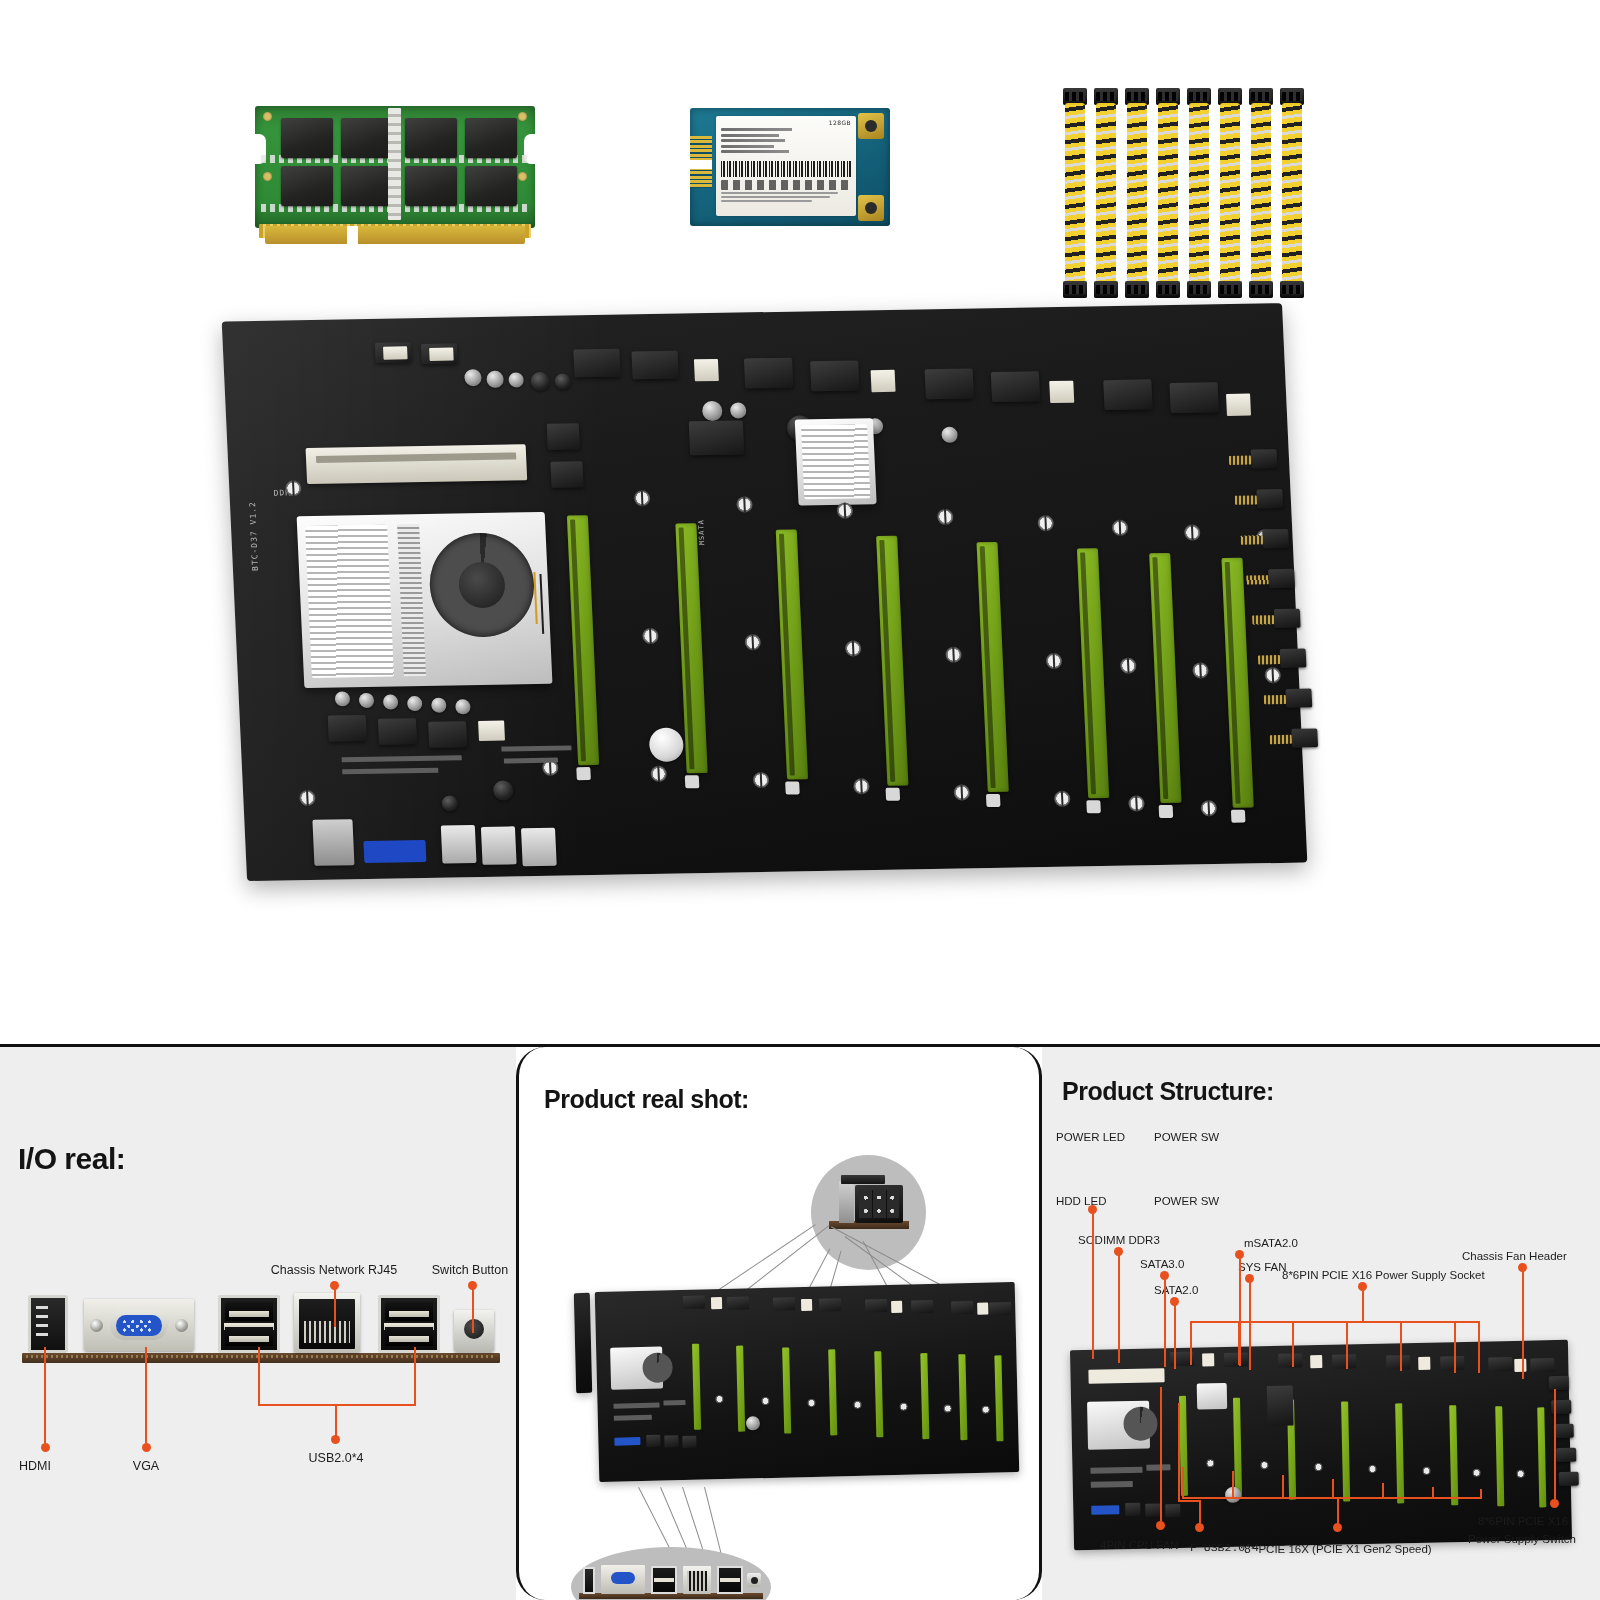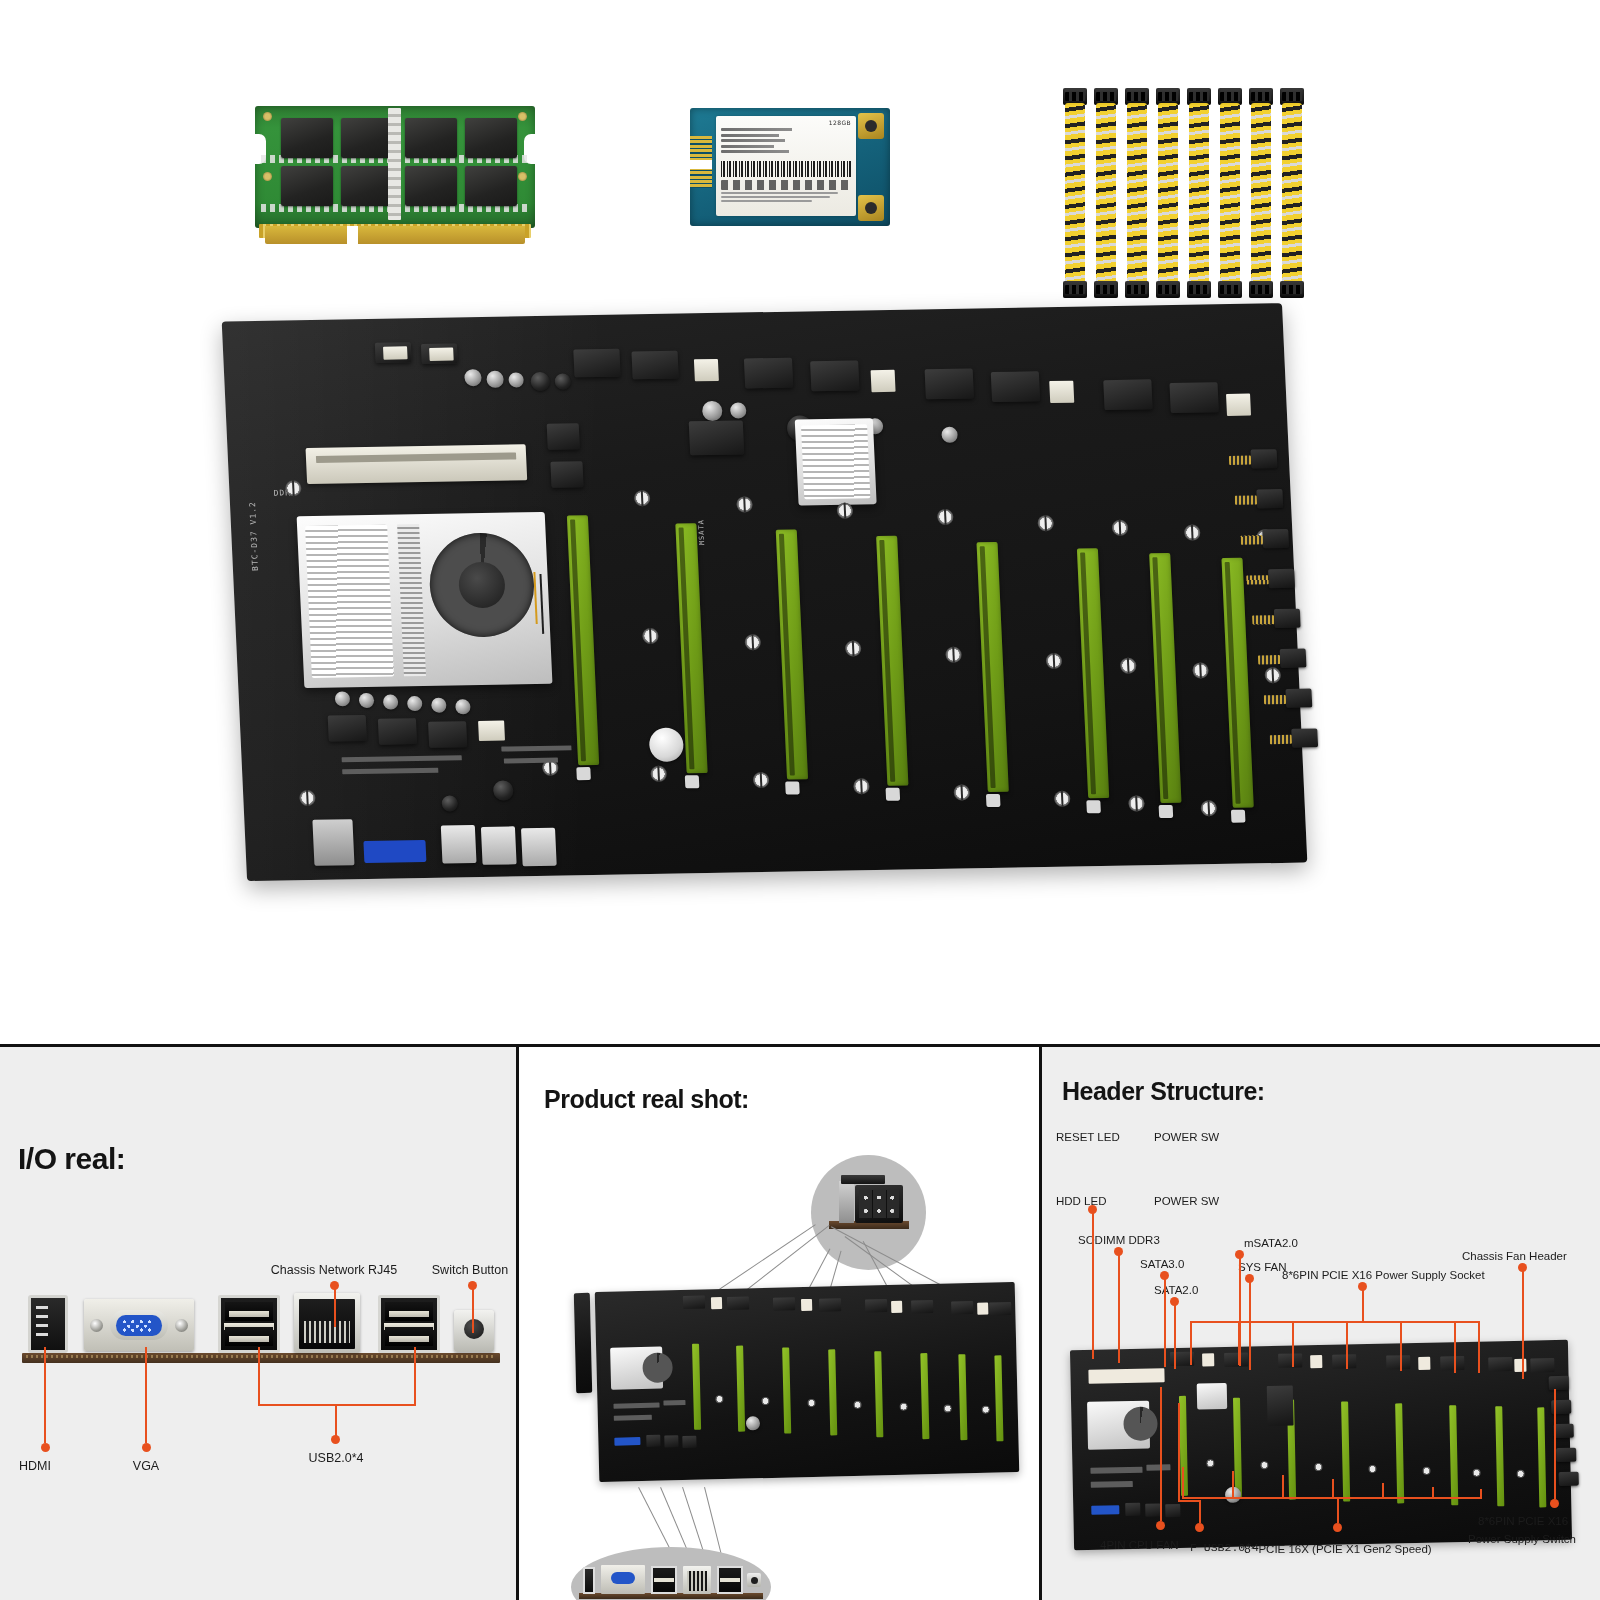--- a/index.html
+++ b/index.html
@@ -123,21 +123,21 @@
   .ioport{position:absolute;background:linear-gradient(180deg,#e9e9e9,#a9a9a9);
       border-radius:2px;box-shadow:0 2px 4px rgba(0,0,0,.5);}
   .vga{position:absolute;background:#1f49c4;border-radius:2px;}
   .fanwire{position:absolute;border-left:2px solid #e0a020;height:58px;}
 
   
   #panels{position:absolute;left:0;top:1044px;width:1600px;height:556px;
       border-top:3px solid #111;box-sizing:border-box;display:flex;}
   .panel{position:relative;height:100%;box-sizing:border-box;overflow:hidden;}
   .panel.pL{width:516px;background:#eeeeee;}
-  .panel.pM{width:526px;background:#ffffff;border-left:3px solid #111;border-right:3px solid #111;}
+  .panel.pM{width:526px;background:#ffffff;border-left:3px solid #111;border-right:3px solid #111;border-radius:29px;}
   .panel.pR{width:558px;background:#eeeeee;}
   .ptitle{position:absolute;font-weight:bold;color:#141414;letter-spacing:-.5px;}
   .pL .ptitle{left:18px;top:95px;font-size:30px;}
   .pM .ptitle{left:25px;top:38px;font-size:25px;}
   .pR .ptitle{left:20px;top:30px;font-size:25px;}
 
   
   .lead{position:absolute;background:#e8501e;}
   .lv{width:2px;} .lh{height:2px;}
   .dot{position:absolute;width:9px;height:9px;border-radius:50%;background:#e8501e;}
@@ -610,23 +610,23 @@
       <div style="position:absolute;left:146px;top:19px;width:26px;height:28px;
                   background:linear-gradient(180deg,#1b1b1b,#080808);border:2px solid #ddd;box-sizing:border-box;"></div>
       <div style="position:absolute;left:149px;top:31px;width:20px;height:4px;background:#e6e3d6;"></div>
       <div style="position:absolute;left:176px;top:26px;width:14px;height:14px;
                   background:linear-gradient(180deg,#eee,#b4b4ac);border-radius:2px;"></div>
       <div style="position:absolute;left:180px;top:30px;width:7px;height:7px;border-radius:50%;background:#1f1f1f;"></div>
     </div>
   </div>
 
   <div class="panel pR">
-    <div class="ptitle">Header Structure:</div>
-
-    <div class="lbl" style="left:14px;top:1128px;position:absolute;top:84px;">RESET LED</div>
+    <div class="ptitle">Product Structure:</div>
+
+    <div class="lbl" style="left:14px;top:1128px;position:absolute;top:84px;">POWER LED</div>
     <div class="lbl" style="left:112px;top:84px;">POWER SW</div>
     <div class="lbl" style="left:14px;top:148px;">HDD  LED</div>
     <div class="lbl" style="left:112px;top:148px;">POWER SW</div>
 
     <div class="mini" style="left:30px;top:298px;width:498px;height:200px;
          transform:rotate(-1.2deg);">
       <div class="msilver" style="left:16px;top:52px;width:62px;height:48px;"></div>
       <div class="mfan" style="left:52px;top:58px;width:34px;height:34px;"></div>
       <div class="mwht" style="left:18px;top:20px;width:76px;height:14px;"></div>
       <div class="mslot" style="left:108px;top:48px;height:100px;"></div>

